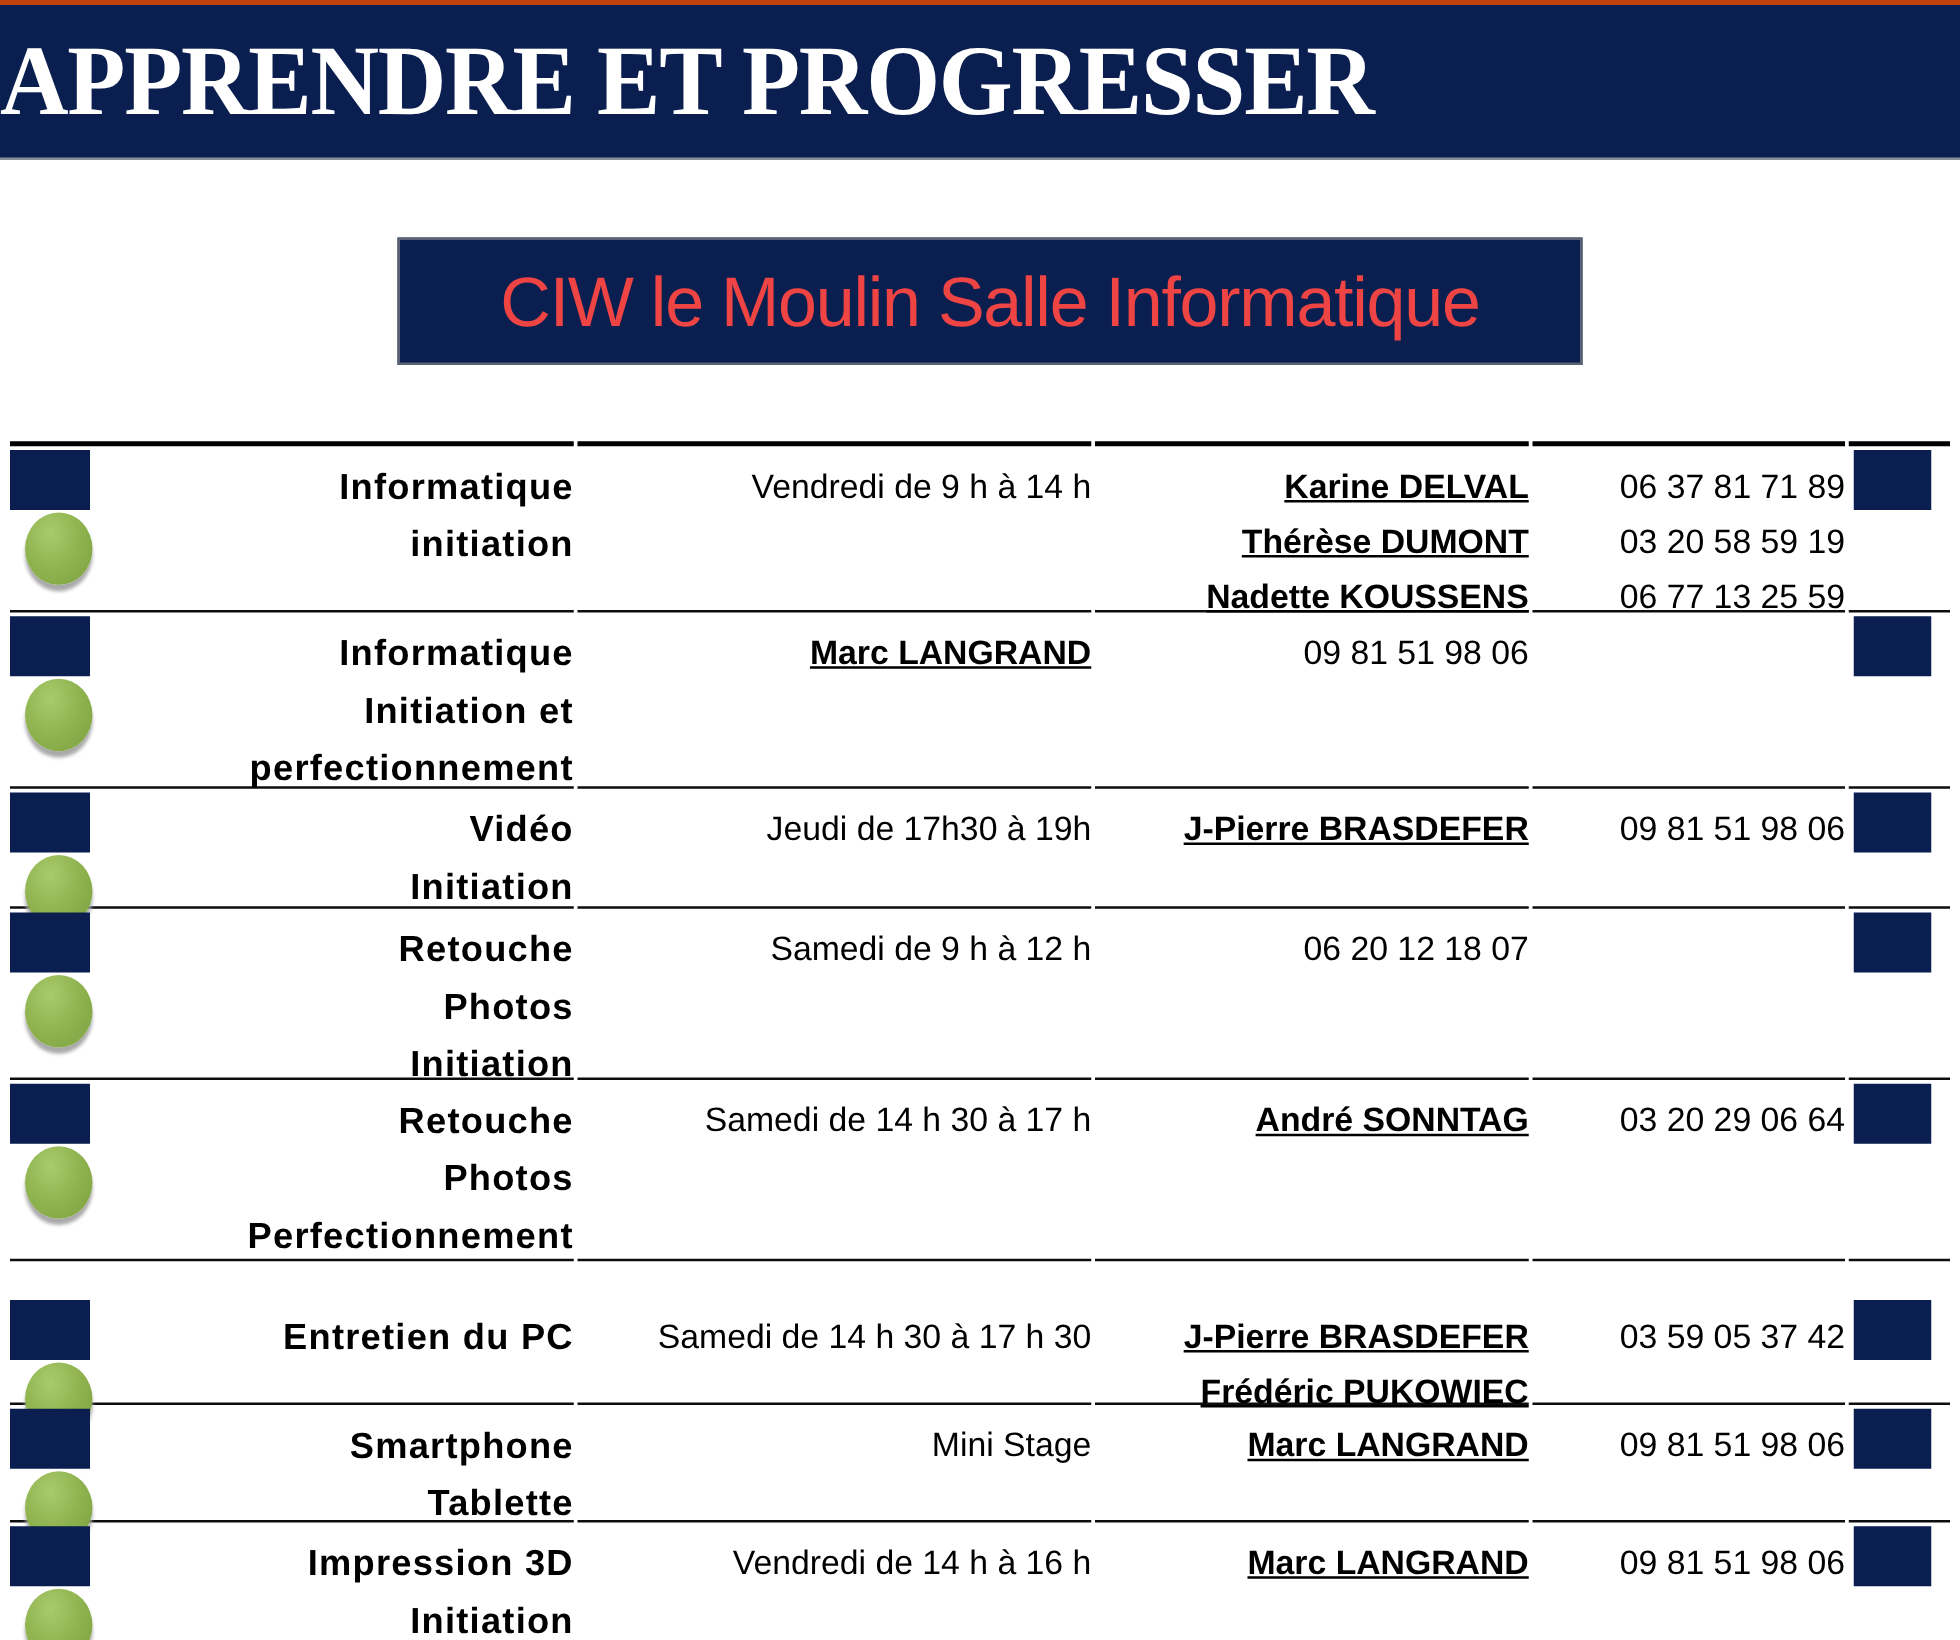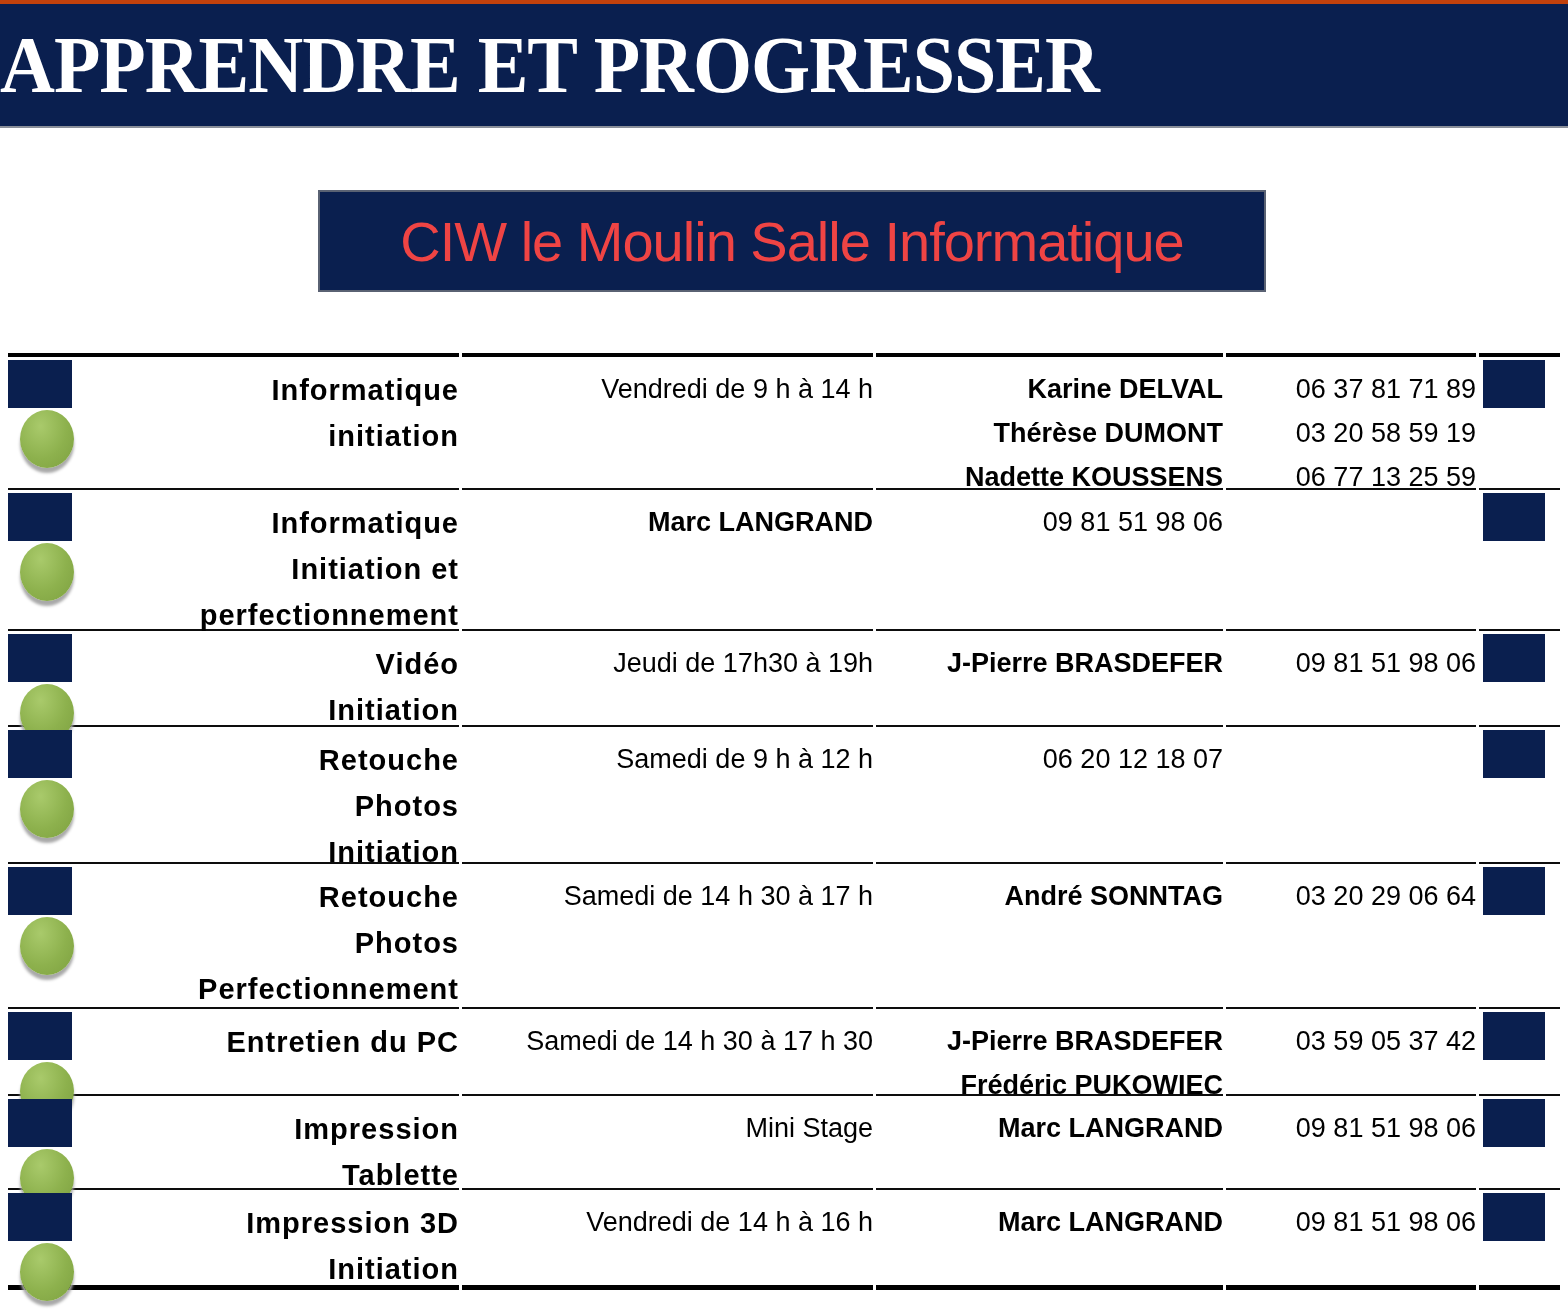--- a/index.html
+++ b/index.html
@@ -44,33 +44,33 @@
     grid-template-columns:451px 411px 347px 250px 81px;
     column-gap:3px;
     text-align:right;
   }
   .divider > div { height:2px; background:#0d0d0d; }
   .divider.thick > div { height:4px; background:#000; }
   .divider.bottom > div { height:5px; background:#000; }
 
   .row { position:relative; }
   .r1 { height:131px; } .r2 { height:139px; } .r3 { height:94px; }
-  .r4 { height:135px; } .r5 { height:143px; } .r6 { height:85px; }
+  .r4 { height:135px; } .r5 { height:143px; } .r6 { height:85px;margin-top:28px; }
   .r7 { height:92px; }  .r8 { height:95px; }
 
   .cell {
     padding-top:10px; font-size:27px; line-height:44px;
     white-space:pre-line; overflow:visible;
   }
   .cell.course {
     font-weight:bold; font-size:29px; line-height:46px;
     padding-left:80px; letter-spacing:1px;
   }
   .cell.schedule   { padding-left:13px; }
-  .cell.instructor { padding-left:17px; font-weight:bold; }
+  .cell.instructor { padding-left:17px; font-weight:bold;text-decoration:underline; }
   .cell.phone      { padding-left:14px; }
 
   .marker-square {
     position:absolute; left:0; top:3px; width:64px; height:48px;
     background:#0a1f4f; z-index:2;
   }
   .marker-circle {
     position:absolute; left:12px; top:53px; width:54px; height:58px;
     border-radius:50%;
     background:radial-gradient(ellipse at 38% 28%, #a9ca6b 0%, #8db14d 55%, #7da040 100%);
@@ -224,21 +224,21 @@
       <div></div>
       <div></div>
       <div></div>
       <div></div>
       <div></div>
     </div>
 
   <div class="row r7">
     <span class="marker-square"></span>
     <span class="marker-circle"></span>
-    <div class="cell course">Impression
+    <div class="cell course">Smartphone
 Tablette</div>
     <div class="cell schedule">Mini Stage</div>
     <div class="cell instructor">Marc LANGRAND</div>
     <div class="cell phone">09 81 51 98 06</div>
     <div class="cell"></div>
     <span class="end-square"></span>
   </div>
 
   <div class="divider">
       <div></div>

